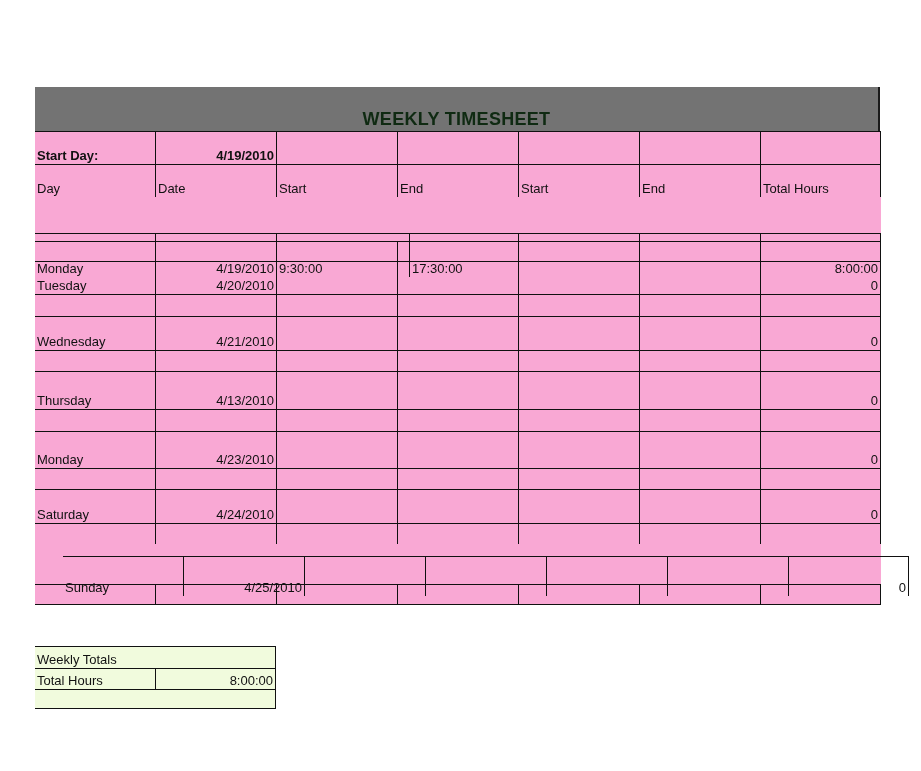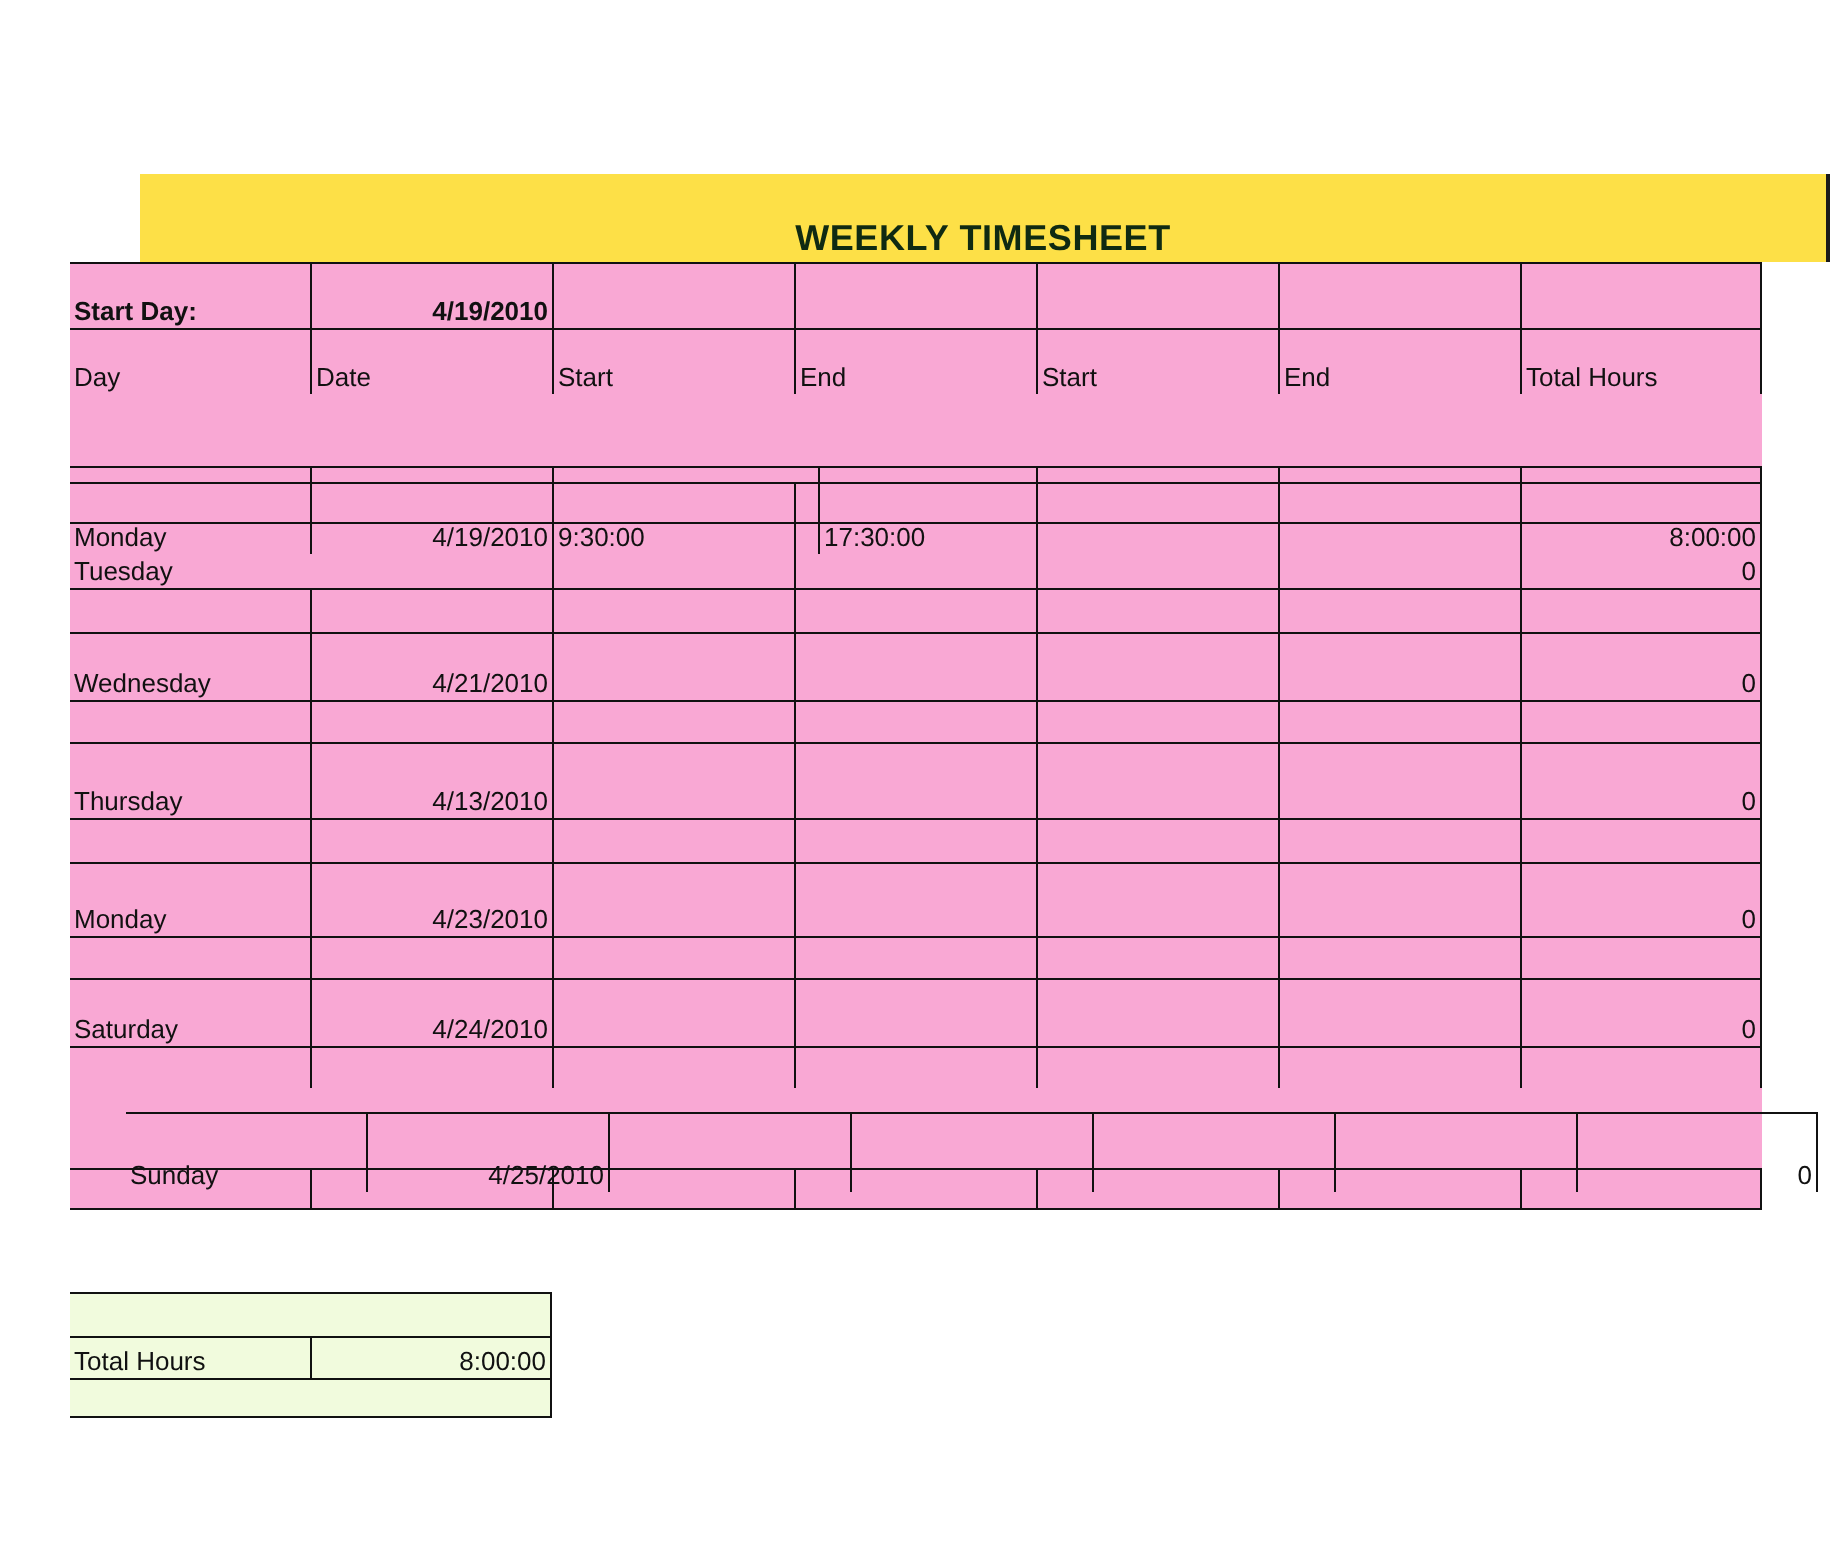--- a/index.html
+++ b/index.html
@@ -1,20 +1,20 @@
 <!DOCTYPE html>
 <html><head>
 <meta charset="utf-8">
 <style>
   html, body { margin:0; padding:0; background:#ffffff; }
   body { width:921px; height:771px; position:relative; overflow:hidden;
          font-family:"Liberation Sans", sans-serif; color:#111; }
   .sheet { position:absolute; left:0; top:0; width:921px; height:771px; }
   .title-bar { position:absolute; left:35px; top:87px; width:845px; height:44px;
-               background:#fde047; border-right:2px solid #1a1a1a; box-sizing:border-box;margin-left:35px; }
+               background:#737373; border-right:2px solid #1a1a1a; box-sizing:border-box; }
   .title-text { position:absolute; left:0; right:0; top:22px; text-align:center;
                 font-weight:bold; font-size:18px; color:#0f2a12; letter-spacing:0.3px; }
   .grid { position:absolute; left:35px; top:131px; width:846px; background:#f9a8d4; }
   .row { position:absolute; left:0; width:846px; box-sizing:border-box;
          border-top:1px solid #111; }
   .row.last { border-bottom:1px solid #111; }
   .cell { position:absolute; top:0; bottom:0; box-sizing:border-box; font-size:13px;
           white-space:nowrap; overflow:hidden; }
   .cell .txt { position:absolute; bottom:1px; left:2px; right:2px; }
   .cell.right .txt { text-align:right; }
@@ -107,20 +107,23 @@
           <div class="cell vl" style="left:241px; width:121px;"></div>
           <div class="cell vl" style="left:362px; width:121px;"></div>
           <div class="cell vl" style="left:483px; width:121px;"></div>
           <div class="cell vl" style="left:604px; width:121px;"></div>
           <div class="cell vl vr" style="left:725px; width:121px;"></div>
         </div>
         <div class="row" style="top:130px; height:33px;">
           <div class="cell" style="left:0px; width:120px;">
             <span class="txt">Tuesday</span>
           </div>
+          <div class="cell right vl" style="left:120px; width:121px;">
+            <span class="txt">4/20/2010</span>
+          </div>
           <div class="cell vl" style="left:241px; width:121px;">
             <span class="txt"></span>
           </div>
           <div class="cell vl" style="left:362px; width:121px;">
             <span class="txt"></span>
           </div>
           <div class="cell vl" style="left:483px; width:121px;">
             <span class="txt"></span>
           </div>
           <div class="cell vl" style="left:604px; width:121px;">
@@ -296,20 +299,23 @@
           <div class="cell vl" style="left:241px; width:121px;"></div>
           <div class="cell vl" style="left:362px; width:121px;"></div>
           <div class="cell vl" style="left:483px; width:121px;"></div>
           <div class="cell vl" style="left:604px; width:121px;"></div>
           <div class="cell vl vr" style="left:725px; width:121px;"></div>
         </div>
       </div>
   </div>
 
   <div class="totals">
+    <div class="trow" style="top:0; height:21px;">
+      <span class="txt">Weekly Totals</span>
+    </div>
     <div class="trow" style="top:21px; height:22px; border-top:1px solid #111; border-bottom:1px solid #111;">
       <span class="txt">Total Hours</span>
       <div style="position:absolute; left:120px; top:0; bottom:0; border-left:1px solid #111;"></div>
       <span class="val">8:00:00</span>
     </div>
     <div class="trow" style="top:43px; height:19px;"></div>
   </div>
 
 </div>
 

